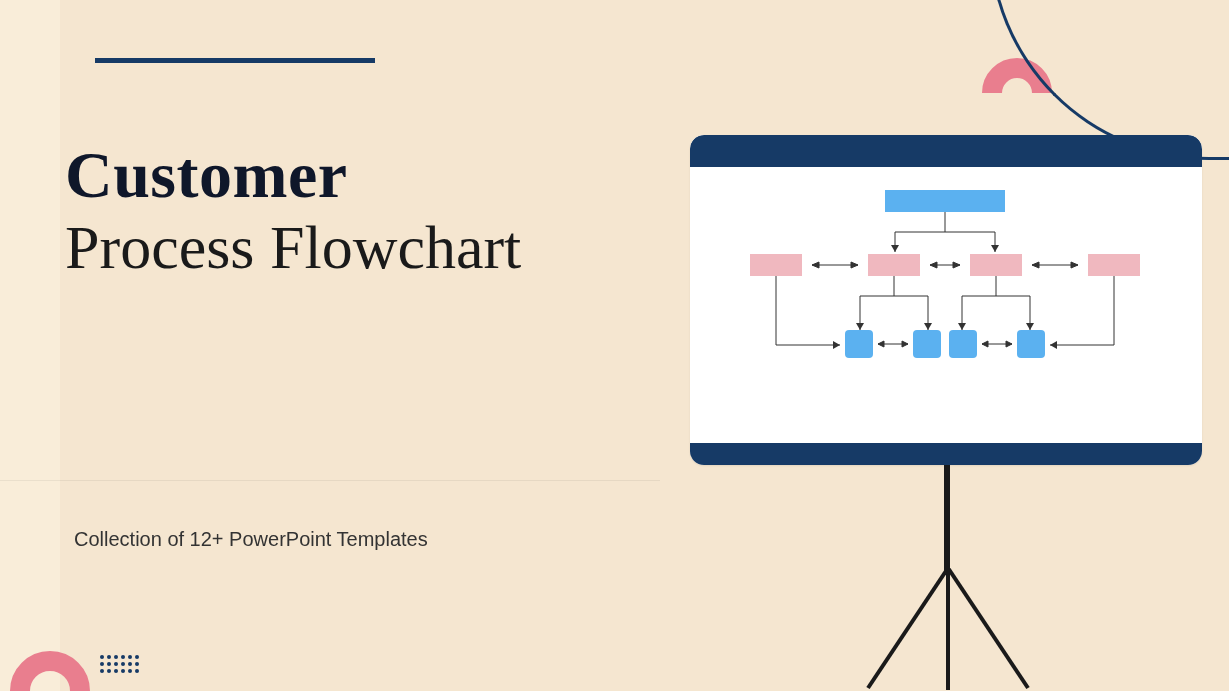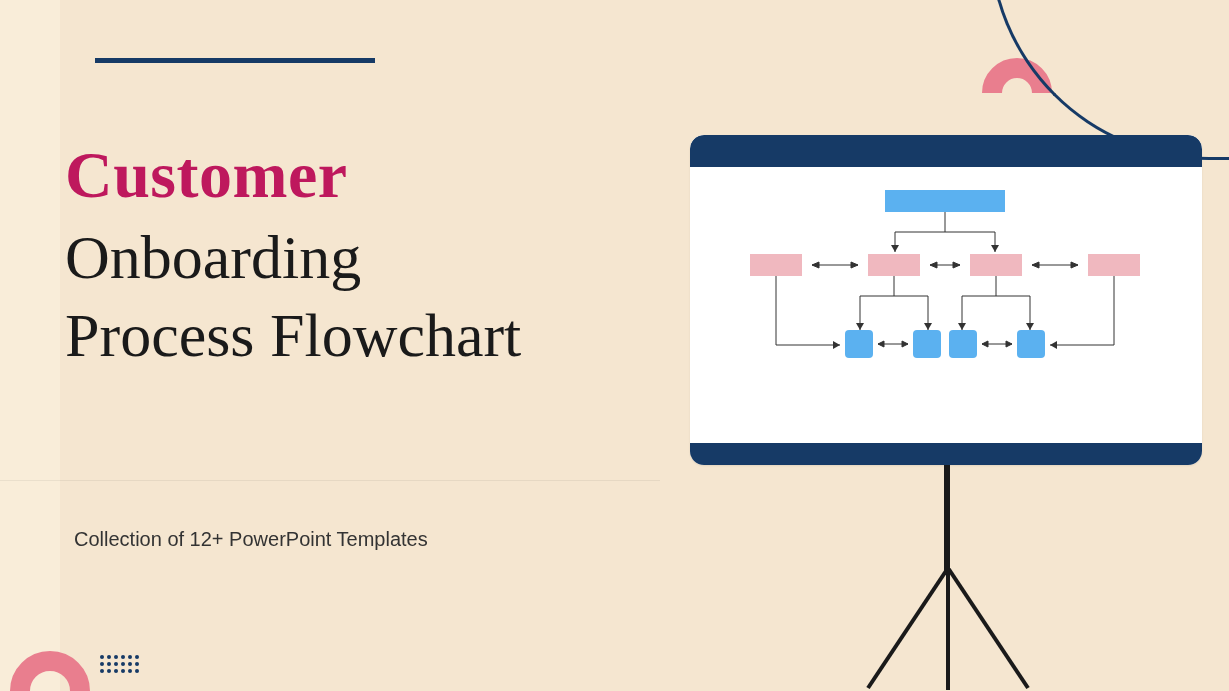--- a/index.html
+++ b/index.html
@@ -32,21 +32,21 @@
       background: #163a66;
     }
     .title-block {
       position: absolute;
       left: 65px;
       top: 140px;
     }
     .title-line1 {
       font-size: 66px;
       font-weight: bold;
-      color: #be185d;
+      color: #0f172a;
       line-height: 1.05;
       letter-spacing: 0.5px;
     }
     .title-line2 {
       font-size: 62px;
       color: #1a1a1a;
       line-height: 1.25;
       font-weight: 400;
       margin-top: 10px;
     }
@@ -161,21 +161,20 @@
     }
   </style>
 </head>
 <body>
 
 <div class="left-band"></div>
 <div class="top-rule"></div>
 
 <div class="title-block">
   <div class="title-line1">Customer</div>
-  <div class="title-line2">Onboarding</div>
   <div class="title-line3">Process Flowchart</div>
 </div>
 
 <div class="hr-line"></div>
 <div class="subtitle">Collection of 12+ PowerPoint Templates</div>
 
 <div class="arc-pink-top"></div>
 <div class="curve-navy"></div>
 <div class="arc-pink-bottom"></div>
 

